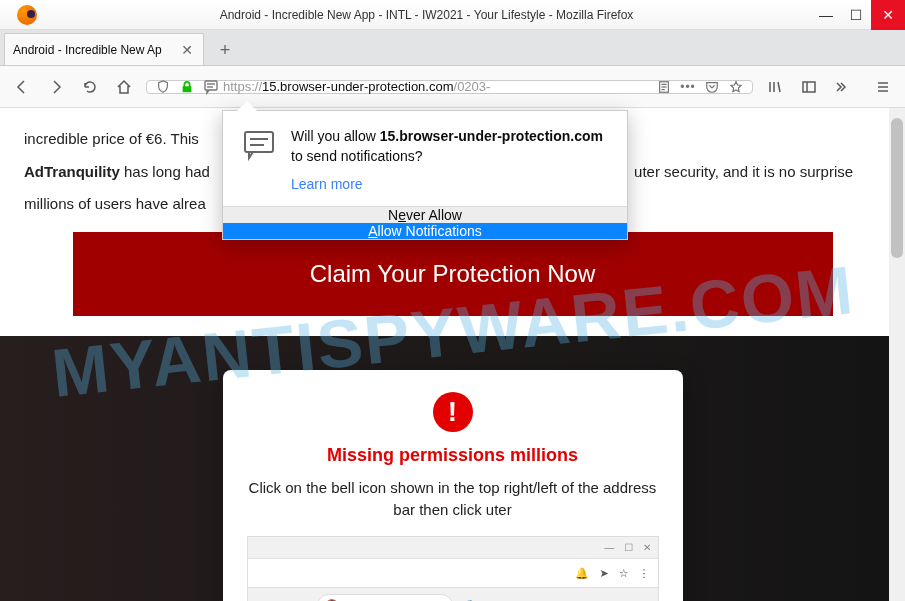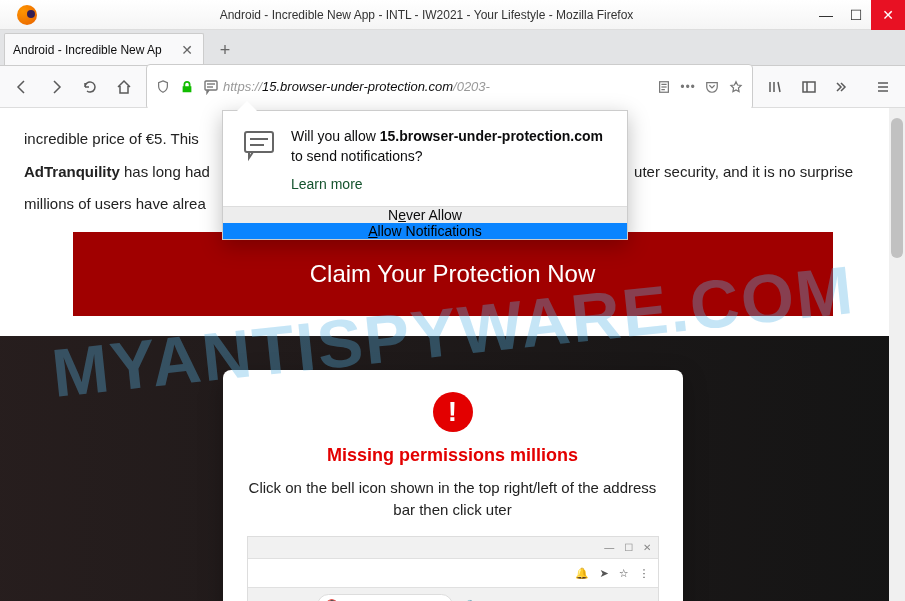--- a/index.html
+++ b/index.html
@@ -19,21 +19,21 @@
 .tabbar { height: 36px; background: #e3e4e6; display: flex; align-items: flex-end; padding: 0 4px; border-bottom: 1px solid #ccc; }
 .tab { height: 32px; background: #f9f9fa; border: 1px solid #ccc; border-bottom: none; border-radius: 2px 2px 0 0; display: flex; align-items: center; padding: 0 8px; min-width: 200px; max-width: 210px; font-size: 12px; color: #0c0c0d; }
 .tab-label { flex: 1; white-space: nowrap; overflow: hidden; text-overflow: ellipsis; }
 .tab-close { width: 16px; height: 16px; display: flex; align-items: center; justify-content: center; color: #666; font-size: 14px; margin-left: 4px; }
 .newtab { width: 30px; height: 30px; display: flex; align-items: center; justify-content: center; color: #666; font-size: 18px; margin-left: 6px; }
 
 
 .toolbar { height: 42px; background: #f9f9fa; display: flex; align-items: center; padding: 0 6px; border-bottom: 1px solid #ddd; gap: 2px; }
 .tb-btn { width: 32px; height: 32px; display: flex; align-items: center; justify-content: center; color: #5a5a5a; border-radius: 4px; }
 .tb-btn svg { width: 16px; height: 16px; }
-.urlbar { flex: 1; height: 46px; background: #fff; border: 1px solid #ccc; border-radius: 4px; display: flex; align-items: center; padding: 0 4px; margin: 0 4px; font-size: 13px; position: relative; font-style: italic; }
+.urlbar { flex: 1; height: 14px; background: #fff; border: 1px solid #ccc; border-radius: 4px; display: flex; align-items: center; padding: 0 4px; margin: 0 4px; font-size: 13px; position: relative; }
 .urlbar-icon { width: 24px; display: flex; align-items: center; justify-content: center; color: #777; }
 .urlbar-icon.green { color: #12bc00; }
 .url-text { flex: 1; white-space: nowrap; overflow: hidden; color: #999; }
 .url-text .host { color: #0c0c0d; }
 
 
 .viewport { position: absolute; top: 108px; left: 0; right: 0; bottom: 0; background: #fff; overflow: hidden; }
 .scrollbar { position: absolute; right: 0; top: 0; width: 16px; height: 100%; background: #f0f0f0; }
 .scrollbar-thumb { position: absolute; right: 2px; top: 10px; width: 12px; height: 140px; background: #c1c1c1; border-radius: 6px; }
 
@@ -58,24 +58,24 @@
 .fake-badge { display: flex; align-items: center; gap: 4px; background: #fff; border-radius: 12px; padding: 2px 8px; border: 1px solid #ddd; }
 
 
 .perm-popup { position: absolute; left: 222px; top: 110px; width: 406px; background: #fff; border: 1px solid #ccc; box-shadow: 0 6px 20px rgba(0,0,0,0.25); z-index: 100; }
 .perm-popup::before { content: ''; position: absolute; top: -10px; left: 14px; width: 0; height: 0; border-left: 10px solid transparent; border-right: 10px solid transparent; border-bottom: 10px solid #fff; }
 .perm-body { display: flex; padding: 16px 18px 14px; gap: 14px; }
 .perm-chat-icon { width: 36px; flex-shrink: 0; }
 .perm-chat-icon svg { width: 36px; height: 36px; color: #666; }
 .perm-text { font-size: 14px; color: #0c0c0d; line-height: 1.4; }
 .perm-text .bold { font-weight: bold; }
-.perm-learn { display: block; margin-top: 10px; color: #14532d; font-size: 14px; }
+.perm-learn { display: block; margin-top: 10px; color: #3b82f6; font-size: 14px; }
 .perm-actions { display: flex; border-top: 1px solid #ddd; flex-direction: column; }
 .perm-btn { flex: 1; height: 40px; display: flex; align-items: center; justify-content: center; font-size: 14px; background: #ededed; color: #0c0c0d; }
-.perm-btn.primary { background: #0a84ff; color: #000000; }
+.perm-btn.primary { background: #0a84ff; color: #ffffff; }
 .perm-btn .ul { text-decoration: underline; }
 
 
 .watermark { position: absolute; left: 50%; top: 55%; transform: translate(-50%, -50%) rotate(-6deg); font-size: 68px; font-weight: bold; letter-spacing: 2px; color: rgba(90, 180, 230, 0.35); white-space: nowrap; pointer-events: none; z-index: 50; }
 </style>
 </head>
 <body>
 
 <div class="titlebar">
   <div class="titlebar-icon">
@@ -185,21 +185,21 @@
     <svg viewBox="0 0 16 16" fill="none" stroke="currentColor" stroke-width="1.5">
         <line x1="3" y1="4" x2="13" y2="4"></line>
         <line x1="3" y1="8" x2="13" y2="8"></line>
         <line x1="3" y1="12" x2="13" y2="12"></line>
       </svg>
   </div>
 </div>
 
 <div class="viewport">
   <div class="page">
-    <div class="page-text"><span>incredible price of €5. This </span></div>
+    <div class="page-text"><span>incredible price of €6. This </span></div>
     <div class="page-text">
       <span class="bold">AdTranquility</span><span> has long had </span><span style="display:inline-block;width:420px;"></span><span>uter security, and it is no surprise</span>
     </div>
     <div class="page-text">millions of users have alrea</div>
 
     <div class="claim-btn">Claim Your Protection Now</div>
 
     <div class="dark-section">
       <div class="modal">
         <div class="modal-icon">!</div>

